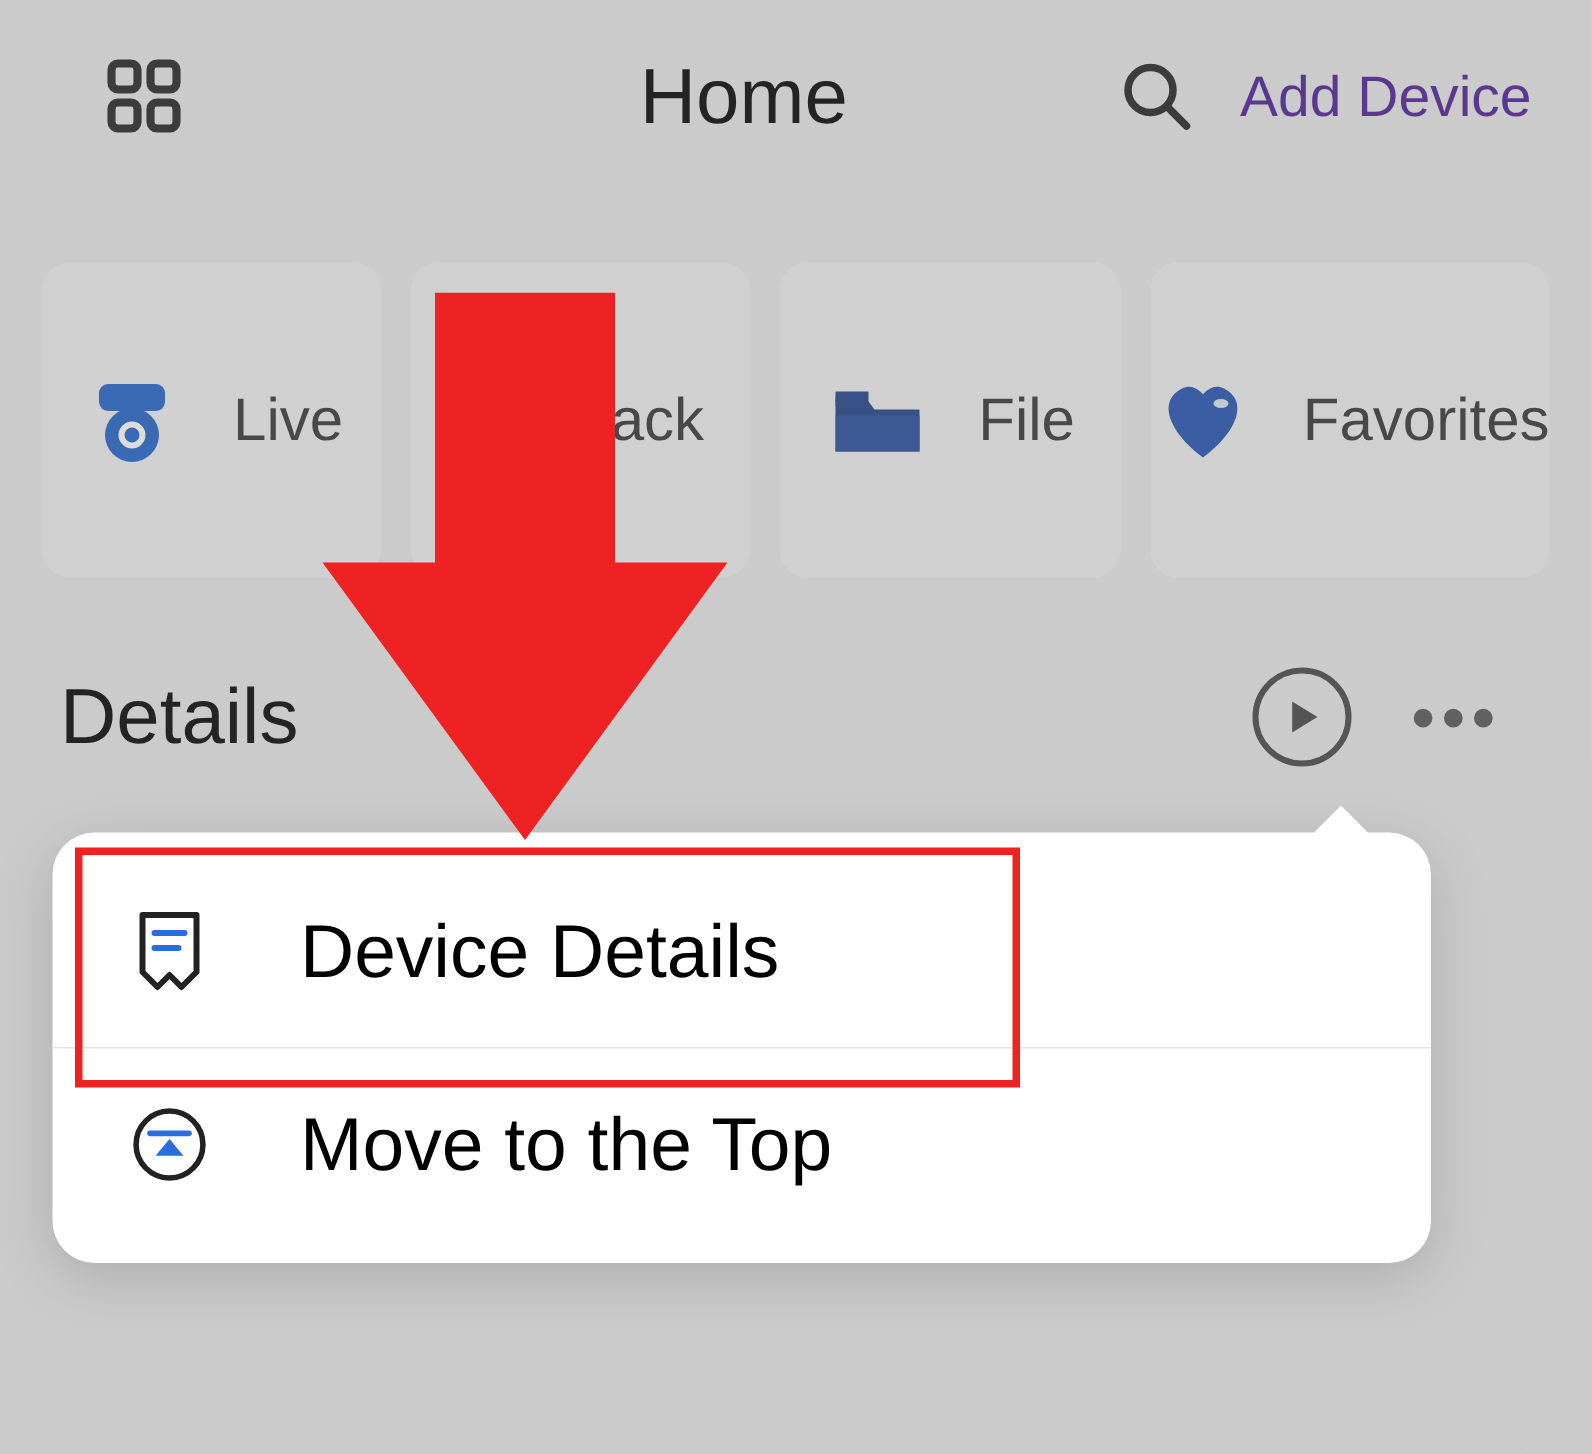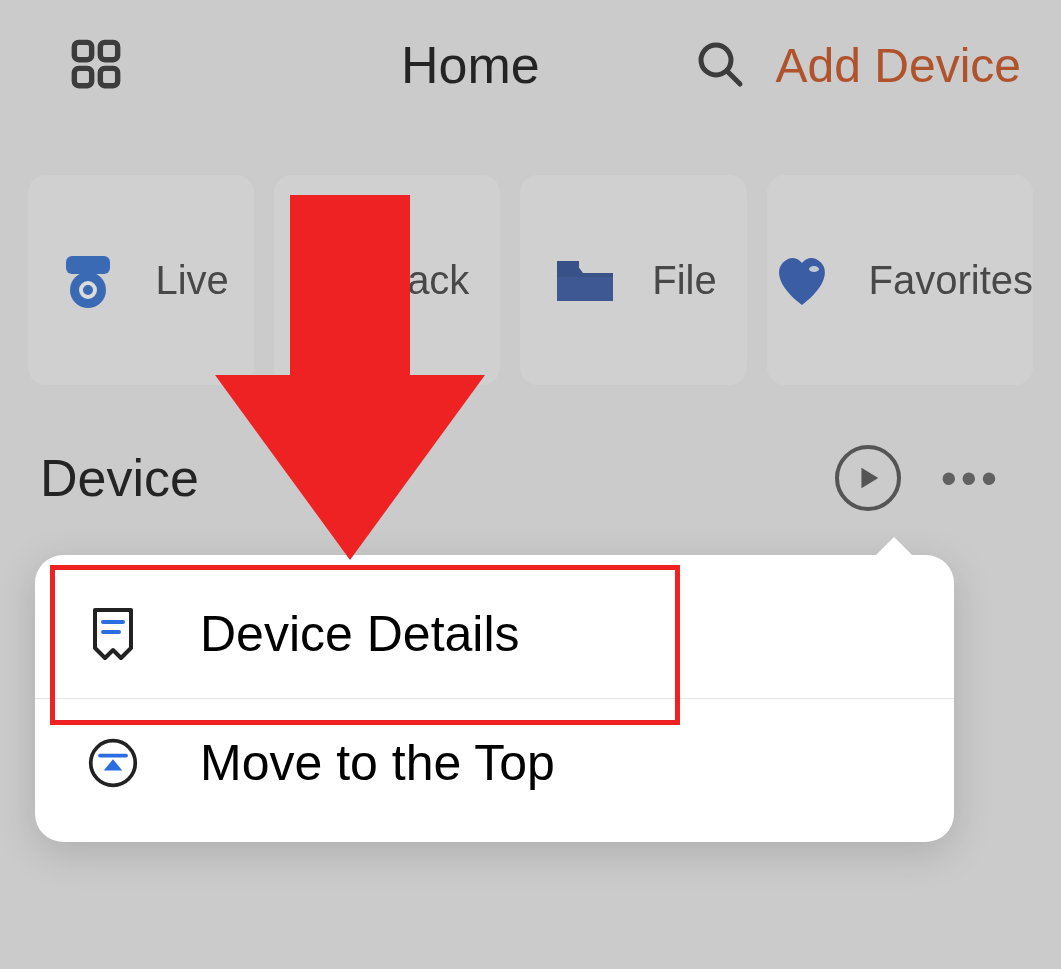--- a/index.html
+++ b/index.html
@@ -27,21 +27,21 @@
   .title {
     flex: 1;
     text-align: center;
     font-size: 52px;
     color: #000;
     font-weight: 400;
     margin-left: 120px;
   }
   .header-right { display: flex; align-items: center; gap: 30px; }
   .search-icon-wrap { width: 50px; height: 50px; }
-  .add-device { font-size: 48px; color: #c2410c; }
+  .add-device { font-size: 38px; color: #4c1d95; }
   .cards {
     display: flex;
     gap: 20px;
     padding: 45px 28px 0 28px;
   }
   .card {
     flex: 1;
     background: #efefef;
     border-radius: 18px;
     height: 210px;
@@ -173,21 +173,21 @@
       <svg viewBox="0 0 64 54" width="64" height="54">
         <path d="M32 52 C8 34 2 14 18 6 C26 2 32 10 32 10 C32 10 38 2 46 6 C62 14 56 34 32 52 Z" fill="#1f4fb0"></path>
         <ellipse cx="44" cy="16" rx="5" ry="3" fill="#fff" opacity="0.85"></ellipse>
       </svg>
     </div>
     <div class="card-label">Favorites</div>
   </div>
 </div>
 
 <div class="section">
-  <div class="section-title">Device</div>
+  <div class="section-title">Details</div>
   <div class="play-btn">
     <svg viewBox="0 0 30 30" width="28" height="28">
       <polygon points="8,4 8,26 26,15" fill="#444"></polygon>
     </svg>
   </div>
   <div class="more-dots">•••</div>
 </div>
 
 <div class="dim-overlay"></div>
 

